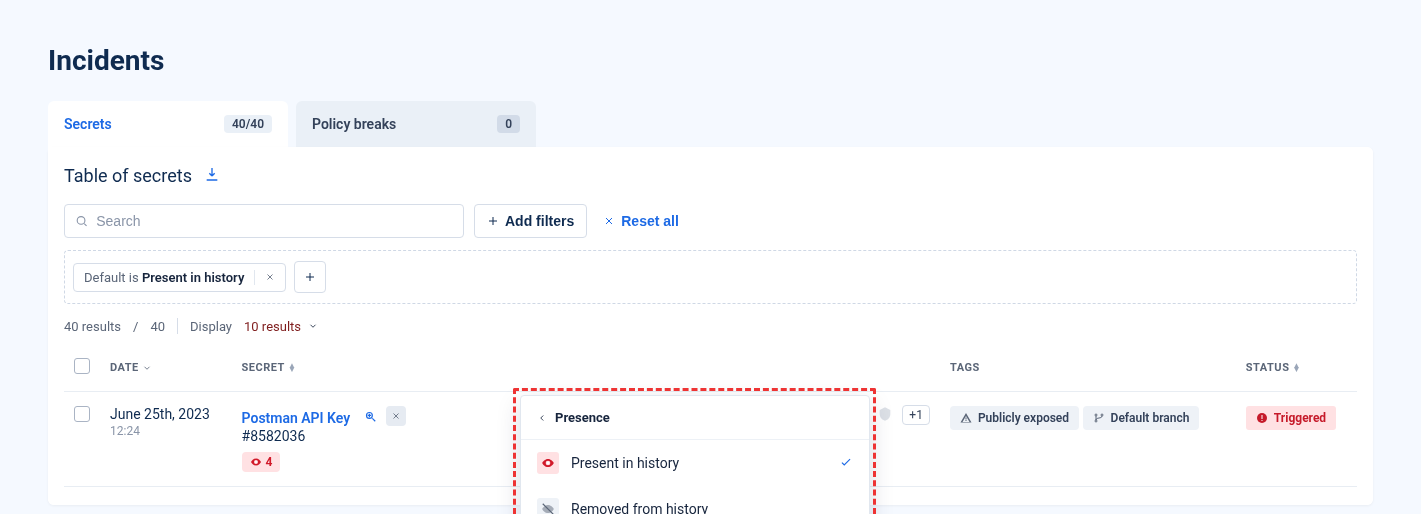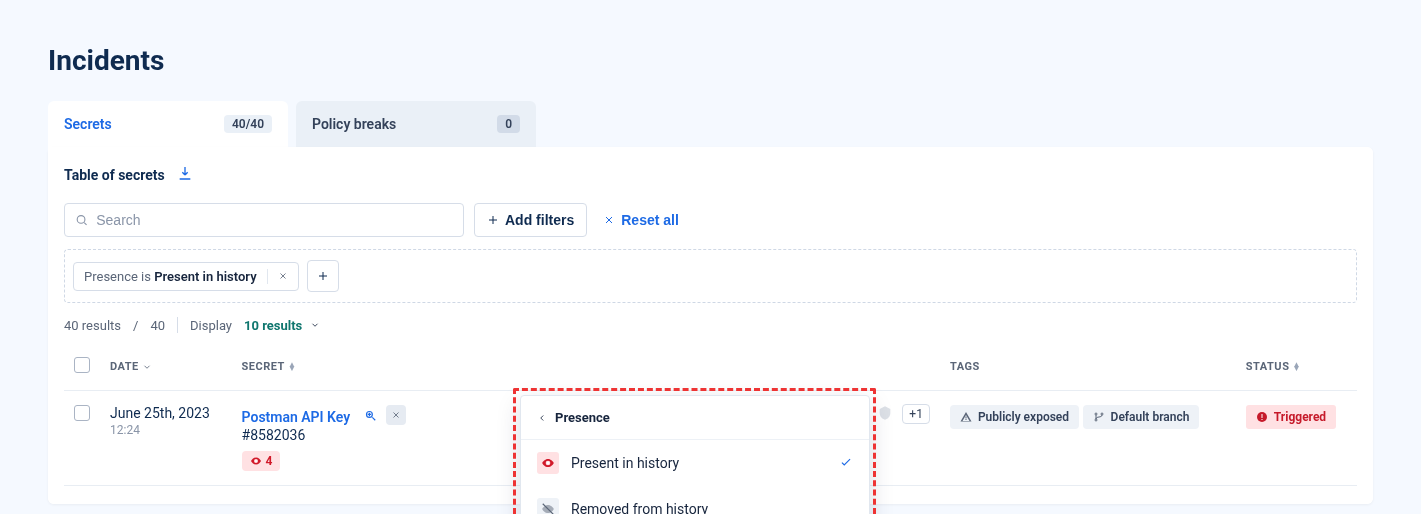--- a/index.html
+++ b/index.html
@@ -60,21 +60,21 @@
     .tab.inactive .badge-count { background: #d2dbe8; }
     .main {
       background:#fff;
       border-radius:0 6px 6px 6px;
       padding: 18px 16px;
       position: relative;
     }
     .section-title-row {
       display:flex; align-items:center; gap:12px; margin-bottom:18px;
     }
-    .section-title { font-size:14px; font-weight:700; color:#0f2b50; }
+    .section-title { font-size:18px; font-weight:400; color:#0f2b50; }
     .download-icon svg { width:16px; height:16px; stroke:#1d6ae5; }
     .controls-row { display:flex; align-items:center; gap:10px; }
     .search-box {
       display:flex; align-items:center; gap:8px;
       border:1px solid #d6dde8; border-radius:4px;
       padding:8px 10px; width:400px;
     }
     .search-box input {
       border:none; outline:none; font-size:14px; width:100%;
       color:#34425a;
@@ -116,21 +116,21 @@
     .add-filter-sq {
       width:32px; height:32px; border:1px solid #d6dde8; border-radius:4px;
       background:#fff; display:flex; align-items:center; justify-content:center;
       cursor:pointer;
     }
     .meta-row {
       display:flex; align-items:center; gap:12px;
       margin-top:14px; font-size:13px; color:#5b6678;
     }
     .meta-row .divider { width:1px; height:16px; background:#d6dde8; }
-    .meta-row strong { color:#0f766e; font-weight:700; }
+    .meta-row strong { color:#7f1d1d; font-weight:400; }
     .meta-row .chev { margin-left:4px; }
     table.data {
       width:100%; border-collapse:collapse; margin-top:10px;
     }
     table.data th {
       text-align:left; font-size:11px; font-weight:700;
       letter-spacing:0.5px; color:#5b6678;
       padding:14px 10px; border-bottom:1px solid #e8edf3;
     }
     table.data td {
@@ -252,21 +252,21 @@
         <svg class="x-svg" viewBox="0 0 24 24" stroke="#1d6ae5" stroke-width="2">
             <path d="M6 6l12 12M18 6L6 18"></path>
           </svg>
         <span>Reset all</span>
       </button>
     </div>
 
     <div class="filter-strip">
       <div class="filter-chip">
         <span>
-          <span>Presence is </span><strong>Present in history</strong>
+          <span>Default is </span><strong>Present in history</strong>
         </span>
         <span class="chip-x">
           <svg width="10" height="10" viewBox="0 0 24 24" stroke="#5b6678" stroke-width="2">
               <path d="M6 6l12 12M18 6L6 18"></path>
             </svg>
         </span>
       </div>
       <div class="add-filter-sq">
         <svg class="plus-svg" viewBox="0 0 24 24" stroke="#0f2b50" stroke-width="2">
             <path d="M12 4v16M4 12h16"></path>

